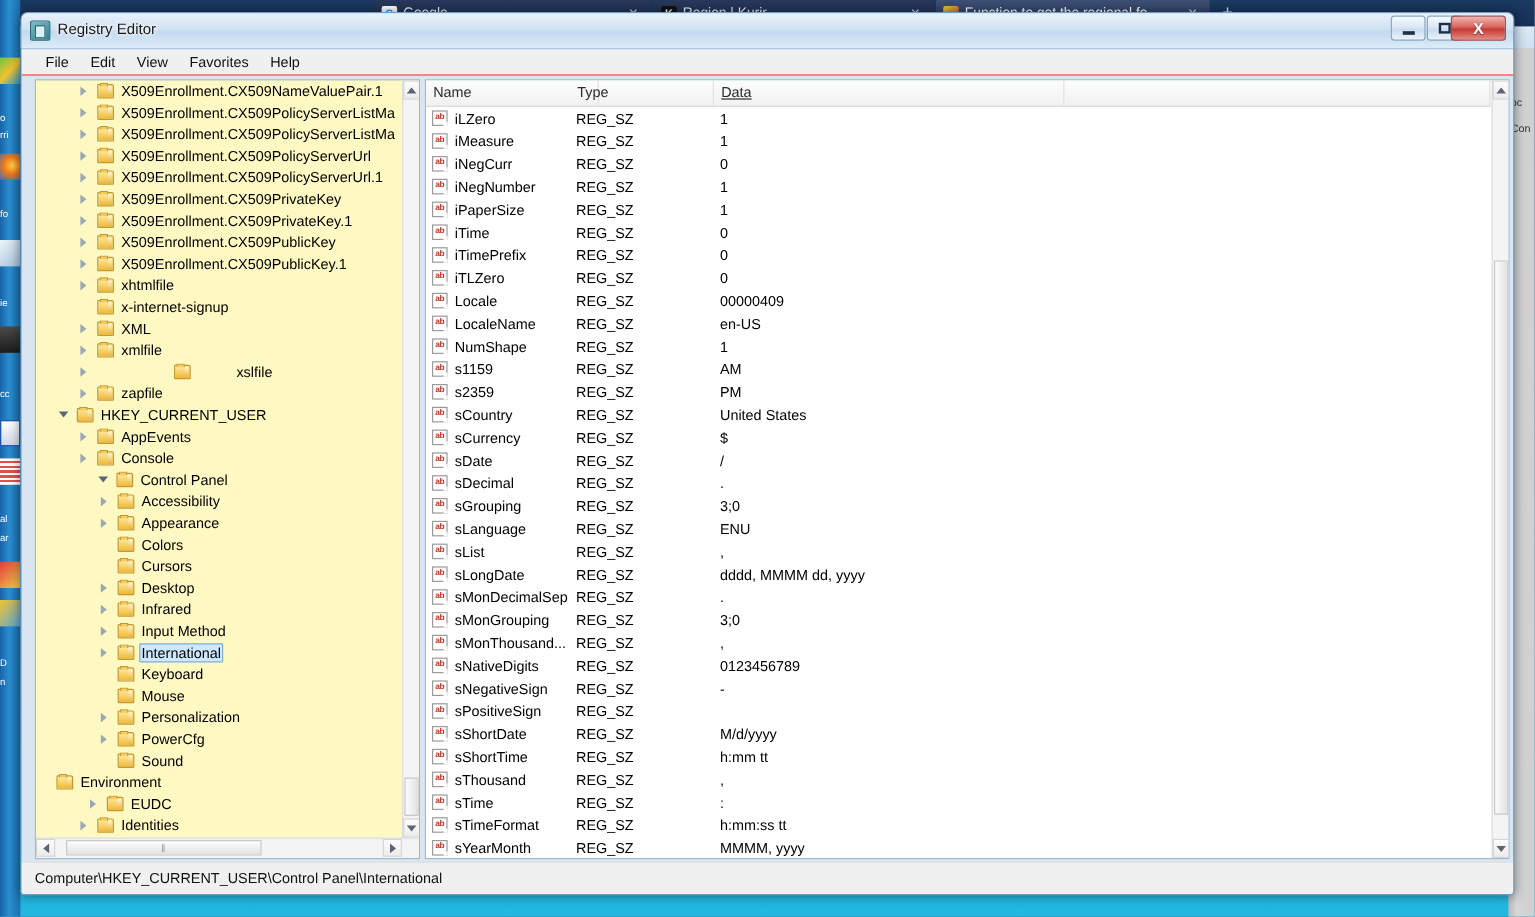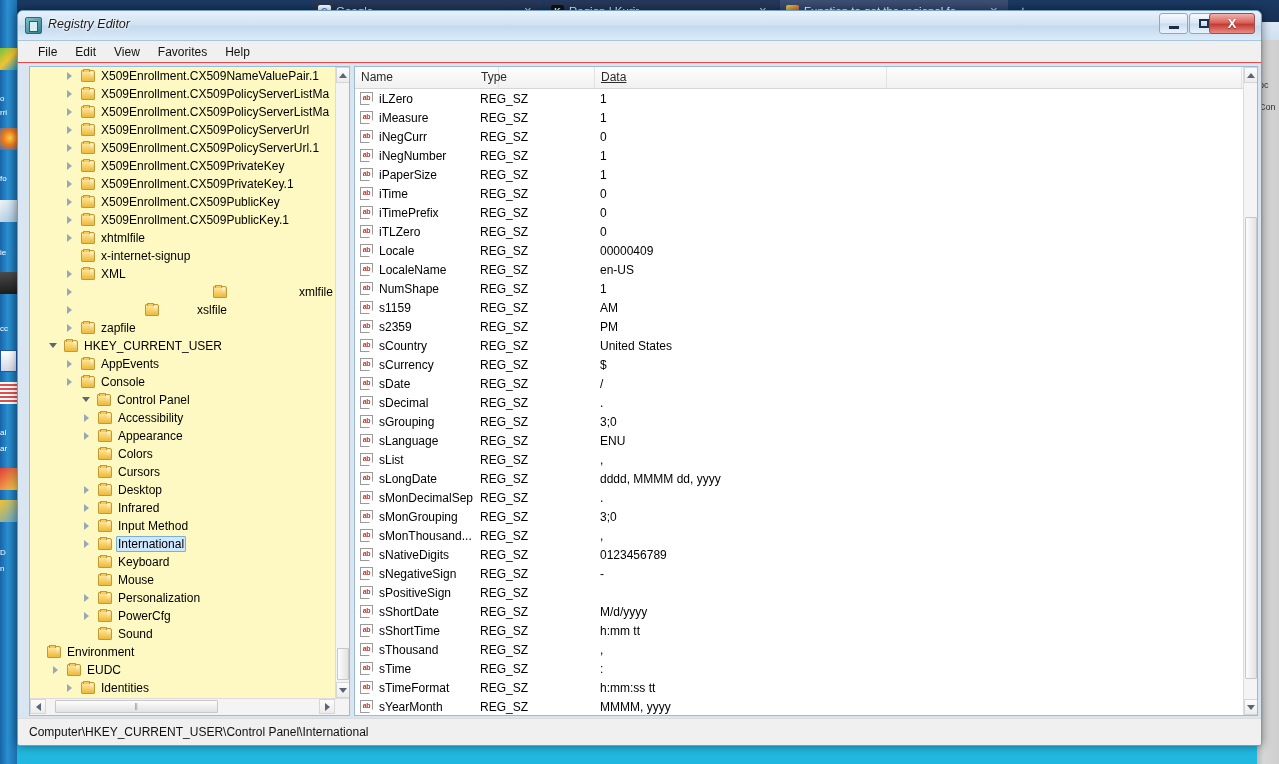--- a/index.html
+++ b/index.html
@@ -91,21 +91,20 @@
     border:1px solid #2a6b76; border-radius:2px;
   }
   #titlebar .tb-ico:after{
     content:""; position:absolute; left:3px; top:3px; width:7px; height:9px;
     background:#d8f0f4; border:1px solid #27626c;
   }
   #wintitle {
     position:absolute; left:30px; top:6px;
     font-size:12.5px; color:#1a1a1a;
     text-shadow: 0 0 3px #fff, 0 0 5px #fff;
-    font-style: italic;
   }
   .wbtn {
     position:absolute; top:2px; height:21px; width:29px;
     border:1px solid #8fa8c0; border-radius:3px;
     background: linear-gradient(180deg,#f5fafe 0%, #dbe8f5 45%, #cadcee 55%, #eaf3fb 100%);
     display:flex; align-items:center; justify-content:center;
   }
   #btn-min { right: 73px; }
   #btn-max { right: 43px; }
   #btn-close {
@@ -423,21 +422,21 @@
             <span class="dots"></span>
             <span class="folder"></span>
             <span class="tlbl">x-internet-signup</span>
           </div>
           <div class="tnode" style="padding-left: 34px;">
             <span class="twist closed"></span>
             <span class="dots"></span>
             <span class="folder"></span>
             <span class="tlbl">XML</span>
           </div>
-          <div class="tnode" style="padding-left: 34px; justify-content: space-between;">
+          <div class="tnode" style="padding-left: 34px;">
             <span class="twist closed"></span>
             <span class="dots"></span>
             <span class="folder"></span>
             <span class="tlbl">xmlfile</span>
           </div>
           <div class="tnode" style="padding-left: 34px; gap: 32px;">
             <span class="twist closed"></span>
             <span class="dots"></span>
             <span class="folder"></span>
             <span class="tlbl">xslfile</span>
@@ -549,21 +548,21 @@
             <span class="dots"></span>
             <span class="folder"></span>
             <span class="tlbl">Sound</span>
           </div>
           <div class="tnode" style="">
             <span class="twist "></span>
             <span class="dots"></span>
             <span class="folder"></span>
             <span class="tlbl">Environment</span>
           </div>
-          <div class="tnode" style="padding-left: 20px;">
+          <div class="tnode" style="padding-left: 42px;">
             <span class="twist closed"></span>
             <span class="dots"></span>
             <span class="folder"></span>
             <span class="tlbl">EUDC</span>
           </div>
           <div class="tnode" style="padding-left: 34px;">
             <span class="twist closed"></span>
             <span class="dots"></span>
             <span class="folder"></span>
             <span class="tlbl">Identities</span>

